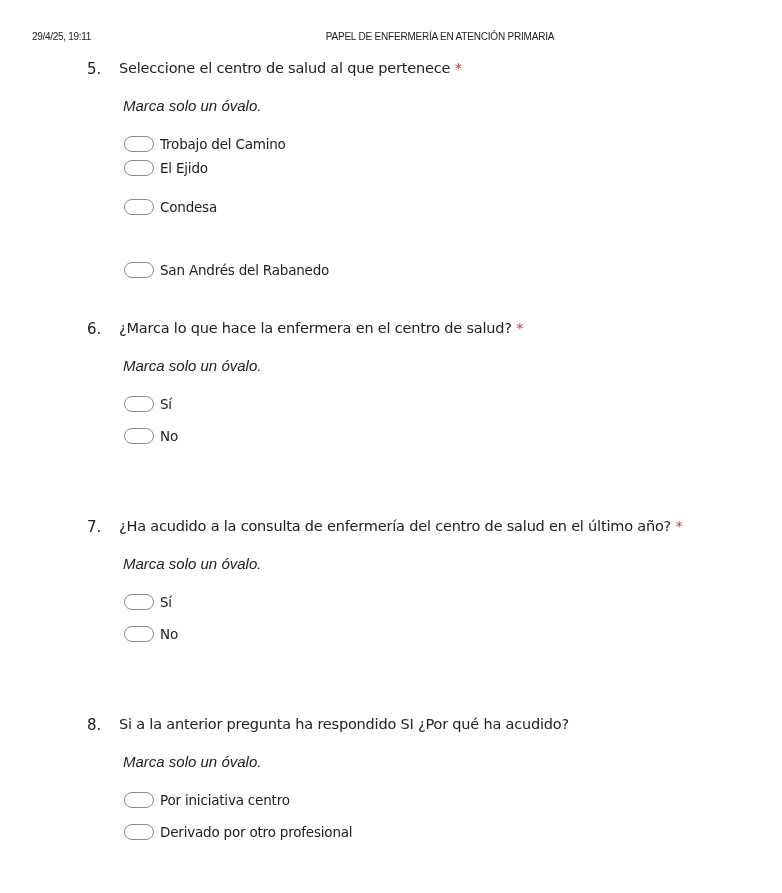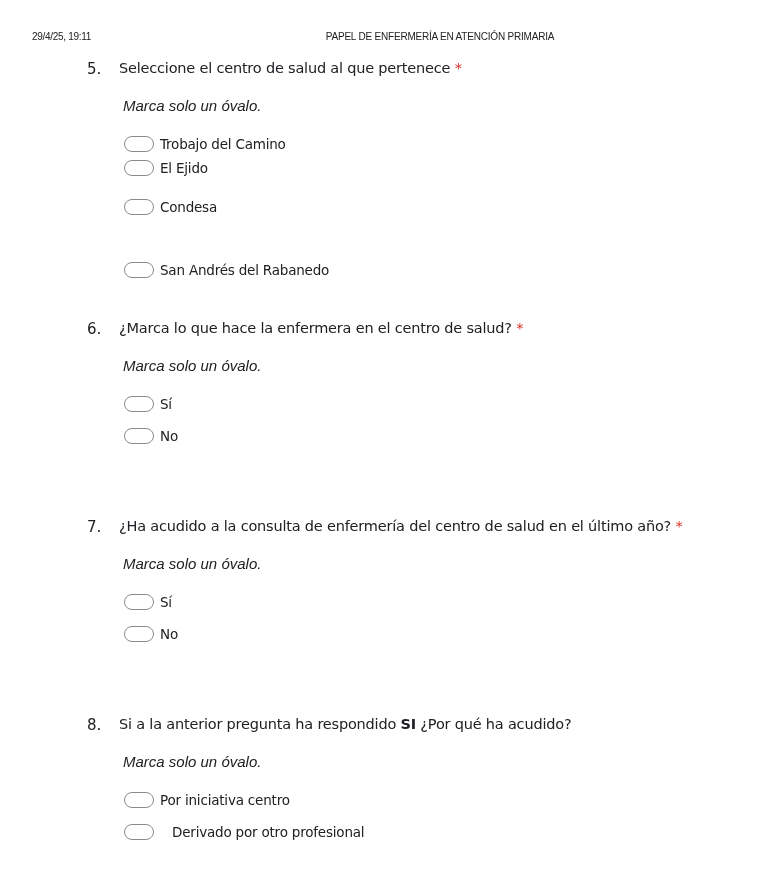--- a/index.html
+++ b/index.html
@@ -2,21 +2,21 @@
 <html><head>
 <meta charset="utf-8">
 <style>
   html, body { margin: 0; padding: 0; background: #ffffff; }
   body { width: 782px; height: 893px; position: relative; overflow: hidden; color: #202124; font-family: "Liberation Sans", sans-serif; }
   .hdr-date { position: absolute; left: 32px; top: 31px; font-size: 10px; letter-spacing: -0.3px; color: #222; }
   .hdr-title { position: absolute; left: 0; width: 880px; text-align: center; top: 31px; font-size: 10px; letter-spacing: -0.2px; color: #222; }
   .q { position: absolute; left: 0; width: 782px; }
   .q-num { position: absolute; left: 87px; top: 0; font-size: 15px; font-family: "DejaVu Sans", sans-serif; color: #202124; }
   .q-text { position: absolute; left: 119px; top: 0; font-size: 14.5px; font-family: "DejaVu Sans", sans-serif; color: #202124; white-space: nowrap; letter-spacing: -0.2px; }
-  .q-text b { font-weight: bold; }
+  .q-text b { font-weight: normal; }
   .req { color: #d93025; }
   .instr { position: absolute; left: 123px; top: 37px; font-size: 15px; font-style: italic; color: #202124; font-family: "Liberation Sans", sans-serif; }
   .opt { position: absolute; left: 124px; height: 20px; display: flex; align-items: flex-start; cursor: pointer; }
   .oval { width: 30px; height: 16px; border: 1px solid #8a8a8a; border-radius: 9px; box-sizing: border-box; margin-right: 6px; }
   .opt-label { font-size: 13.5px; font-family: "DejaVu Sans", sans-serif; color: #202124; letter-spacing: -0.2px; }
 </style>
 </head>
 <body>
 
 <div class="hdr-date">29/4/25, 19:11</div>
@@ -73,17 +73,17 @@
 </div>
 
 <div class="q" style="top:716px;">
   <span class="q-num">8.</span>
   <span class="q-text"><span>Si a la anterior pregunta ha respondido </span><b>SI</b><span> ¿Por qué ha acudido?</span></span>
   <div class="instr">Marca solo un óvalo.</div>
   <div class="opt" style="top:76px;">
     <span class="oval"></span>
     <span class="opt-label">Por iniciativa centro</span>
   </div>
-  <div class="opt" style="top:108px;gap:12px;">
+  <div class="opt" style="top:108px;">
     <span class="oval"></span>
     <span class="opt-label">Derivado por otro profesional</span>
   </div>
 </div>
 
 </body></html>

